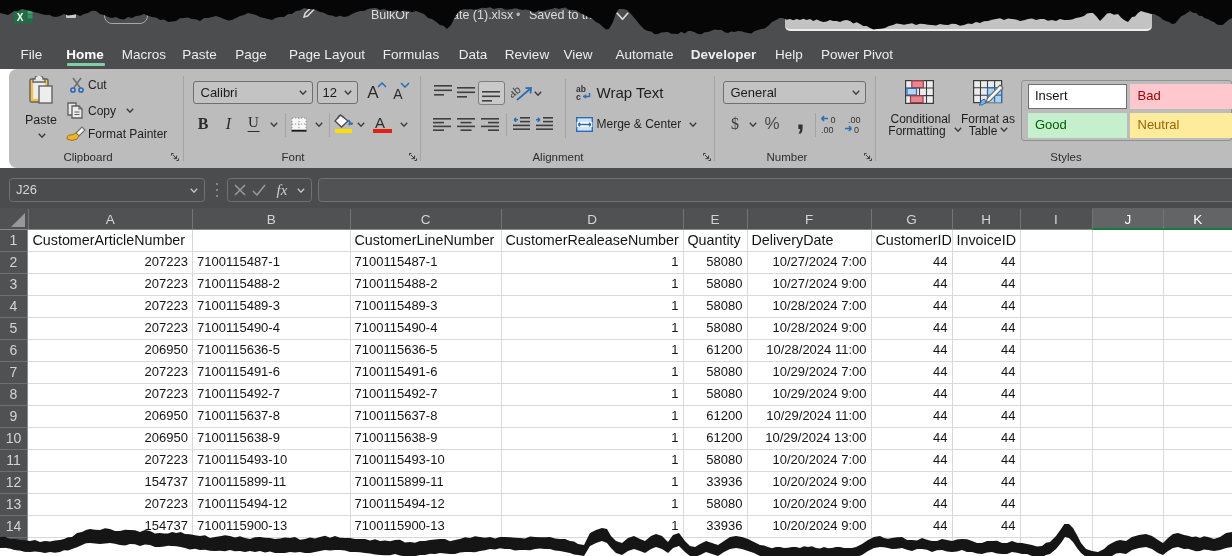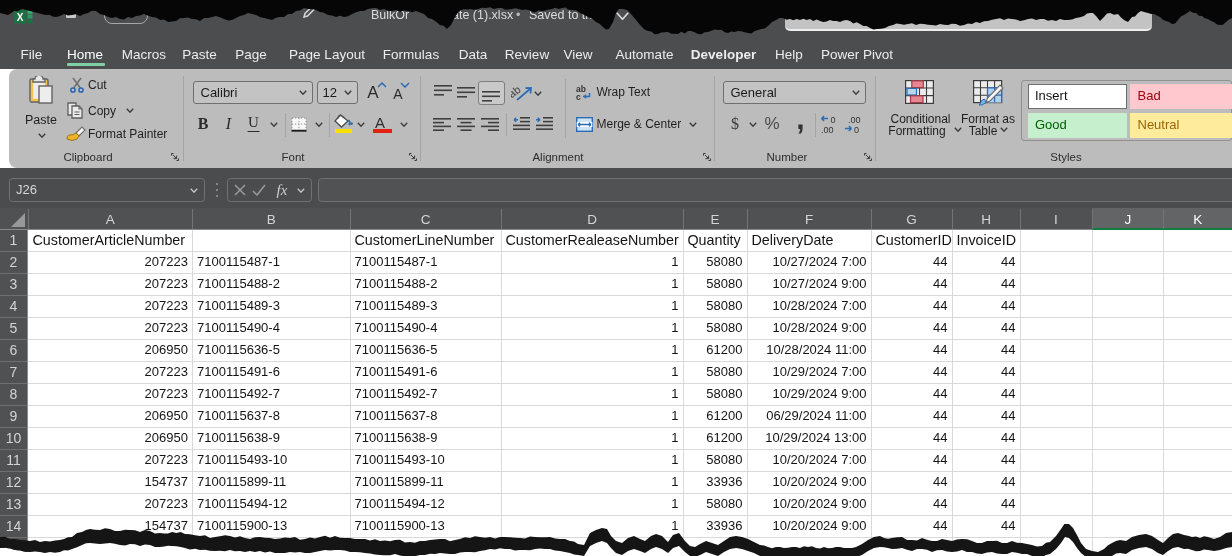--- a/index.html
+++ b/index.html
@@ -23,21 +23,21 @@
     </svg>
 <div style="position:absolute;left:371px;top:6px;width:70px;height:18px;line-height:18px;font-size:12.5px;color:#dcdcdc">BulkOr</div>
 <div style="position:absolute;left:452px;top:6px;width:160px;height:18px;line-height:18px;font-size:12.5px;color:#dcdcdc">ate (1).xlsx</div>
 <div style="position:absolute;left:516px;top:6px;width:10px;height:18px;line-height:18px;font-size:12.5px;color:#bdbdbd">•</div>
 <div style="position:absolute;left:529px;top:6px;width:90px;height:18px;line-height:18px;font-size:12.5px;color:#dcdcdc">Saved to this</div>
 <svg style="position:absolute;left:616px;top:12px" width="13" height="8" viewBox="0 0 13 8">
       <polyline points="0.8,0.8 6.5,7.2 12.2,0.8" fill="none" stroke="#dcdcdc" stroke-width="1.7"></polyline>
     </svg>
 <div style="position:absolute;left:785px;top:5px;width:367px;height:24px;background:#c3c3c4;border-radius:5px;border-bottom:2px solid #ededee"></div>
 <div style="position:absolute;left:31.5px;top:54px;transform:translate(-50%,-50%);white-space:nowrap;font-size:13.5px;color:#ececec;font-weight:normal">File</div>
-<div style="position:absolute;left:85px;top:54px;transform:translate(-50%,-50%);white-space:nowrap;font-size:13.5px;color:#ffffff;font-weight:normal">Home</div>
+<div style="position:absolute;left:85px;top:54px;transform:translate(-50%,-50%);white-space:nowrap;font-size:13.5px;color:#ffffff;font-weight:bold">Home</div>
 <div style="position:absolute;left:144px;top:54px;transform:translate(-50%,-50%);white-space:nowrap;font-size:13.5px;color:#ececec;font-weight:normal">Macros</div>
 <div style="position:absolute;left:199.5px;top:54px;transform:translate(-50%,-50%);white-space:nowrap;font-size:13.5px;color:#ececec;font-weight:normal">Paste</div>
 <div style="position:absolute;left:251px;top:54px;transform:translate(-50%,-50%);white-space:nowrap;font-size:13.5px;color:#ececec;font-weight:normal">Page</div>
 <div style="position:absolute;left:327px;top:54px;transform:translate(-50%,-50%);white-space:nowrap;font-size:13.5px;color:#ececec;font-weight:normal">Page Layout</div>
 <div style="position:absolute;left:411px;top:54px;transform:translate(-50%,-50%);white-space:nowrap;font-size:13.5px;color:#ececec;font-weight:normal">Formulas</div>
 <div style="position:absolute;left:473px;top:54px;transform:translate(-50%,-50%);white-space:nowrap;font-size:13.5px;color:#ececec;font-weight:normal">Data</div>
 <div style="position:absolute;left:527px;top:54px;transform:translate(-50%,-50%);white-space:nowrap;font-size:13.5px;color:#ececec;font-weight:normal">Review</div>
 <div style="position:absolute;left:578px;top:54px;transform:translate(-50%,-50%);white-space:nowrap;font-size:13.5px;color:#ececec;font-weight:normal">View</div>
 <div style="position:absolute;left:644.5px;top:54px;transform:translate(-50%,-50%);white-space:nowrap;font-size:13.5px;color:#ececec;font-weight:normal">Automate</div>
 <div style="position:absolute;left:723.5px;top:54px;transform:translate(-50%,-50%);white-space:nowrap;font-size:13.5px;color:#ececec;font-weight:bold">Developer</div>
@@ -160,21 +160,21 @@
 <svg style="position:absolute;left:534px;top:90.5px" width="8" height="5" viewBox="0 0 8 5">
       <polyline points="0.8,0.8 4.0,4.2 7.2,0.8" fill="none" stroke="#3c3c3c" stroke-width="1.4"></polyline>
     </svg>
 <div style="position:absolute;left:564.5px;top:79px;width:1px;height:59px;background:#a4a4a5"></div>
 <svg style="position:absolute;left:576px;top:85px" width="17" height="15" viewBox="0 0 17 15">
 <text x="0" y="7" font-size="8.5" font-weight="bold" fill="#333" font-family="Liberation Sans">ab</text>
 <text x="0" y="15" font-size="8.5" font-weight="bold" fill="#333" font-family="Liberation Sans">c</text>
 <path d="M7,11.5 H13.5 V8" fill="none" stroke="#2b6cb5" stroke-width="1.5"></path>
 <path d="M7.2,11.5 l3,-2.4 v4.8 Z" fill="#2b6cb5"></path>
 </svg>
-<div style="position:absolute;left:596.5px;top:86px;width:70px;height:13.5px;line-height:13.5px;font-size:12px;color:#1f1f1f">Wrap Text</div>
+<div style="position:absolute;left:596.5px;top:86px;width:70px;height:13.5px;line-height:13.5px;font-size:15px;color:#1f1f1f">Wrap Text</div>
 <svg style="position:absolute;left:432.5px;top:117.5px" width="18" height="15" viewBox="0 0 18 15">
       <rect x="0" y="0" width="18" height="1.6" fill="#3f3f3f"></rect>
       <rect x="0" y="3.8" width="11" height="1.6" fill="#3f3f3f"></rect>
       <rect x="0" y="7.6" width="18" height="1.6" fill="#3f3f3f"></rect>
       <rect x="0" y="11.4" width="11" height="1.6" fill="#3f3f3f"></rect>
     </svg>
 <svg style="position:absolute;left:456.5px;top:117.5px" width="18" height="15" viewBox="0 0 18 15">
       <rect x="0.0" y="0" width="18" height="1.6" fill="#3f3f3f"></rect>
       <rect x="3.5" y="3.8" width="11" height="1.6" fill="#3f3f3f"></rect>
       <rect x="0.0" y="7.6" width="18" height="1.6" fill="#3f3f3f"></rect>
@@ -442,21 +442,21 @@
 <div style="position:absolute;left:501px;top:383px;width:177.5px;height:22px;line-height:22px;font-size:13px;color:#141414;text-align:right;white-space:nowrap">1</div>
 <div style="position:absolute;left:683px;top:383px;width:59.5px;height:22px;line-height:22px;font-size:13px;color:#141414;text-align:right;white-space:nowrap">58080</div>
 <div style="position:absolute;left:747px;top:383px;width:119.5px;height:22px;line-height:22px;font-size:13px;color:#141414;text-align:right;white-space:nowrap">10/29/2024 9:00</div>
 <div style="position:absolute;left:871px;top:383px;width:76.5px;height:22px;line-height:22px;font-size:13px;color:#141414;text-align:right;white-space:nowrap">44</div>
 <div style="position:absolute;left:952px;top:383px;width:63.5px;height:22px;line-height:22px;font-size:13px;color:#141414;text-align:right;white-space:nowrap">44</div>
 <div style="position:absolute;left:28px;top:405px;width:160.0px;height:22px;line-height:22px;font-size:13px;color:#141414;text-align:right;white-space:nowrap">206950</div>
 <div style="position:absolute;left:197.0px;top:405px;width:151.5px;height:22px;line-height:22px;font-size:13px;color:#141414;white-space:nowrap">7100115637-8</div>
 <div style="position:absolute;left:354.5px;top:405px;width:145px;height:22px;line-height:22px;font-size:13px;color:#141414;white-space:nowrap">7100115637-8</div>
 <div style="position:absolute;left:501px;top:405px;width:177.5px;height:22px;line-height:22px;font-size:13px;color:#141414;text-align:right;white-space:nowrap">1</div>
 <div style="position:absolute;left:683px;top:405px;width:59.5px;height:22px;line-height:22px;font-size:13px;color:#141414;text-align:right;white-space:nowrap">61200</div>
-<div style="position:absolute;left:747px;top:405px;width:119.5px;height:22px;line-height:22px;font-size:13px;color:#141414;text-align:right;white-space:nowrap">06/29/2024 11:00</div>
+<div style="position:absolute;left:747px;top:405px;width:119.5px;height:22px;line-height:22px;font-size:13px;color:#141414;text-align:right;white-space:nowrap">10/29/2024 11:00</div>
 <div style="position:absolute;left:871px;top:405px;width:76.5px;height:22px;line-height:22px;font-size:13px;color:#141414;text-align:right;white-space:nowrap">44</div>
 <div style="position:absolute;left:952px;top:405px;width:63.5px;height:22px;line-height:22px;font-size:13px;color:#141414;text-align:right;white-space:nowrap">44</div>
 <div style="position:absolute;left:28px;top:427px;width:160.0px;height:22px;line-height:22px;font-size:13px;color:#141414;text-align:right;white-space:nowrap">206950</div>
 <div style="position:absolute;left:197.0px;top:427px;width:151.5px;height:22px;line-height:22px;font-size:13px;color:#141414;white-space:nowrap">7100115638-9</div>
 <div style="position:absolute;left:354.5px;top:427px;width:145px;height:22px;line-height:22px;font-size:13px;color:#141414;white-space:nowrap">7100115638-9</div>
 <div style="position:absolute;left:501px;top:427px;width:177.5px;height:22px;line-height:22px;font-size:13px;color:#141414;text-align:right;white-space:nowrap">1</div>
 <div style="position:absolute;left:683px;top:427px;width:59.5px;height:22px;line-height:22px;font-size:13px;color:#141414;text-align:right;white-space:nowrap">61200</div>
 <div style="position:absolute;left:747px;top:427px;width:119.5px;height:22px;line-height:22px;font-size:13px;color:#141414;text-align:right;white-space:nowrap">10/29/2024 13:00</div>
 <div style="position:absolute;left:871px;top:427px;width:76.5px;height:22px;line-height:22px;font-size:13px;color:#141414;text-align:right;white-space:nowrap">44</div>
 <div style="position:absolute;left:952px;top:427px;width:63.5px;height:22px;line-height:22px;font-size:13px;color:#141414;text-align:right;white-space:nowrap">44</div>

